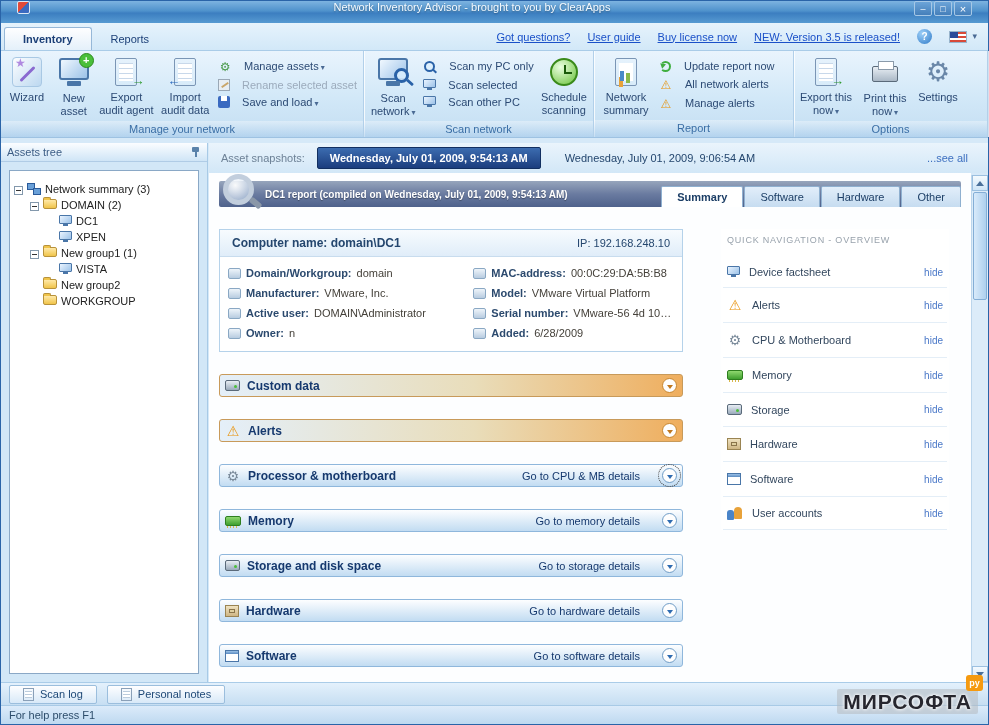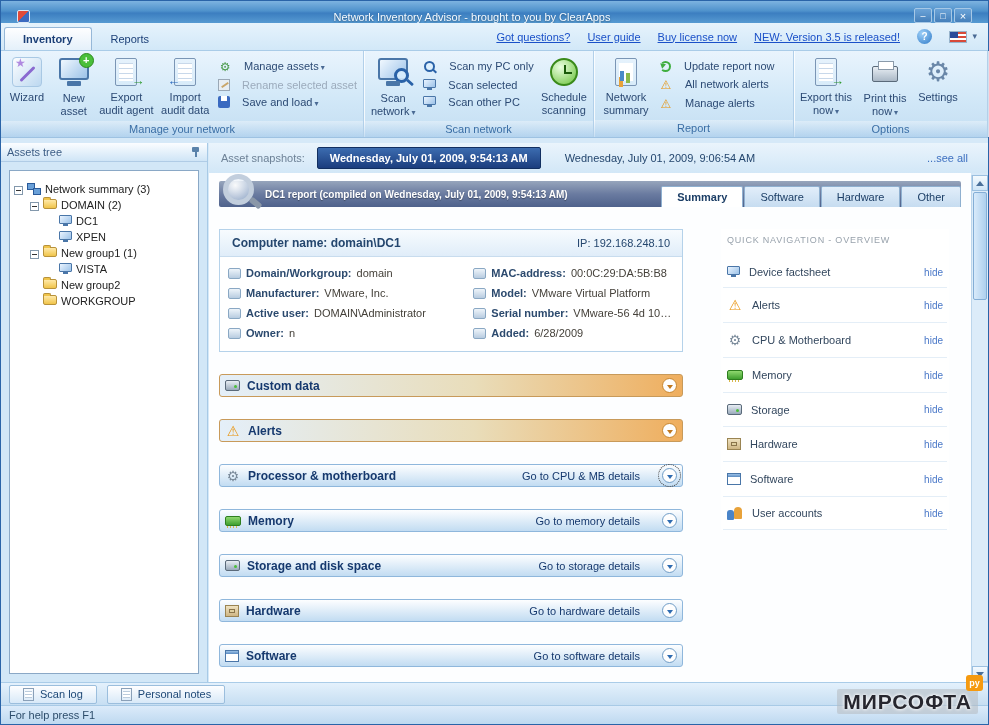--- a/index.html
+++ b/index.html
@@ -2,21 +2,21 @@
 <html><head>
 <meta charset="utf-8">
 <style>
 *{box-sizing:border-box;margin:0;padding:0}
 html,body{width:989px;height:725px}
 body{font-family:"Liberation Sans","DejaVu Sans",sans-serif;font-size:11px;color:#222;position:relative;overflow:hidden;background:#d6e9f8}
 a{color:#1a50c8;text-decoration:underline;cursor:pointer}
 .window{position:absolute;inset:0;border:1px solid #2a64a8}
 
 
-.titlebar{position:absolute;top:0;left:0;right:0;height:22px;background:linear-gradient(#7db3e0,#4f92cc 45%,#3c7ec0 55%,#569ad2);display:flex;align-items:flex-end;padding:0 16px;color:#f4faff}
+.titlebar{position:absolute;top:0;left:0;right:0;height:22px;background:linear-gradient(#7db3e0,#4f92cc 45%,#3c7ec0 55%,#569ad2);display:flex;align-items:flex-start;padding:0 16px;color:#f4faff}
 .app-icon{width:13px;height:13px;border-radius:2px;border:1px solid #dce8f4;background:linear-gradient(135deg,#e04a3a 50%,#3a6ac0 50%);flex:none}
 .title{flex:1;text-align:center;font-size:11px;text-shadow:0 1px 2px rgba(0,0,0,.35)}
 .winbtns{display:flex;gap:2px}
 .wbtn{width:18px;height:15px;border:1px solid #a6c8e6;border-radius:2px;background:linear-gradient(#6ca4d8,#457fba);color:#fff;font-size:9px;display:flex;align-items:center;justify-content:center;cursor:pointer}
 .wbtn.min::before{content:"–"}
 .wbtn.max::before{content:"□"}
 .wbtn.close::before{content:"×";font-size:11px}
 
 
 .tabrow{position:absolute;top:22px;left:0;right:0;height:28px;background:linear-gradient(#e6f3fc,#d2e8f8);display:flex;align-items:flex-end;padding:0 3px;border-bottom:1px solid #aacce8}

